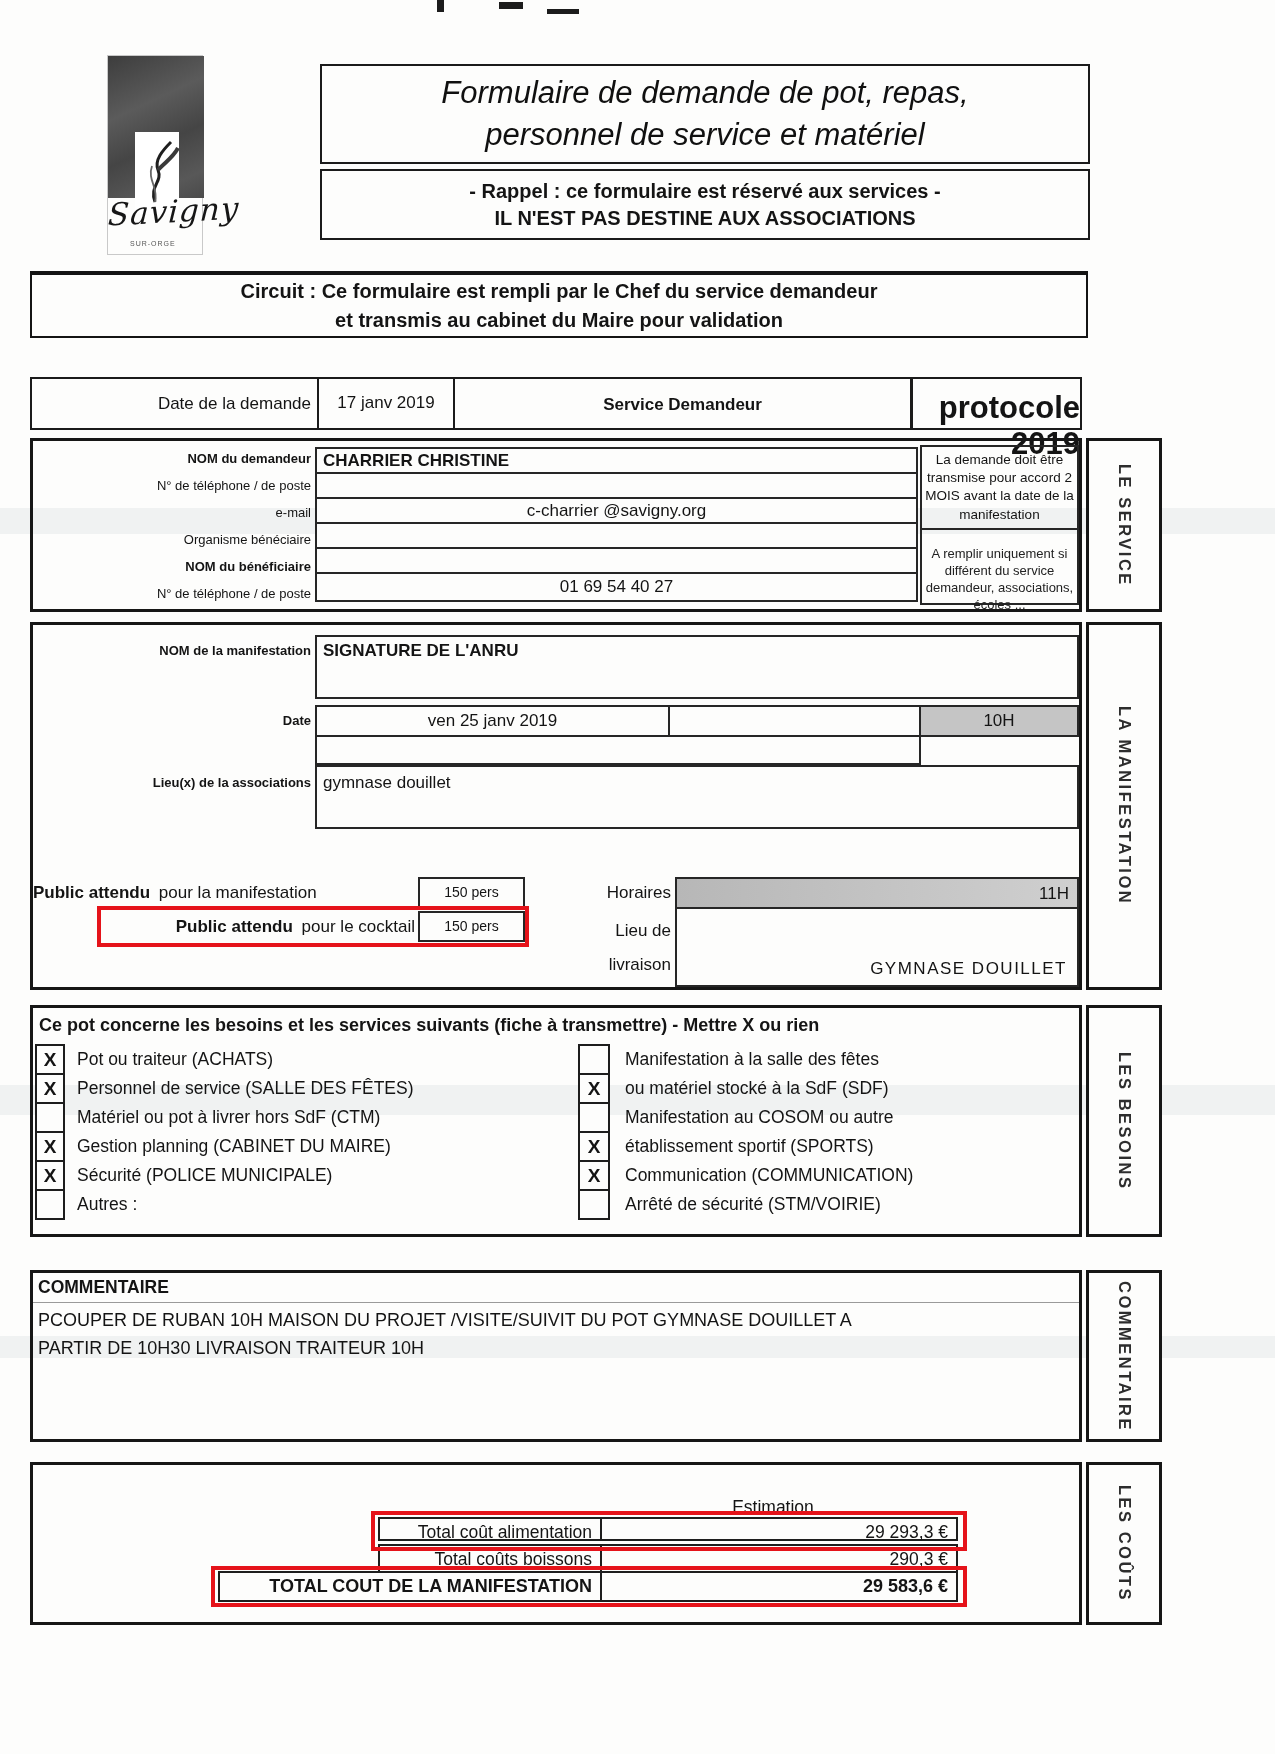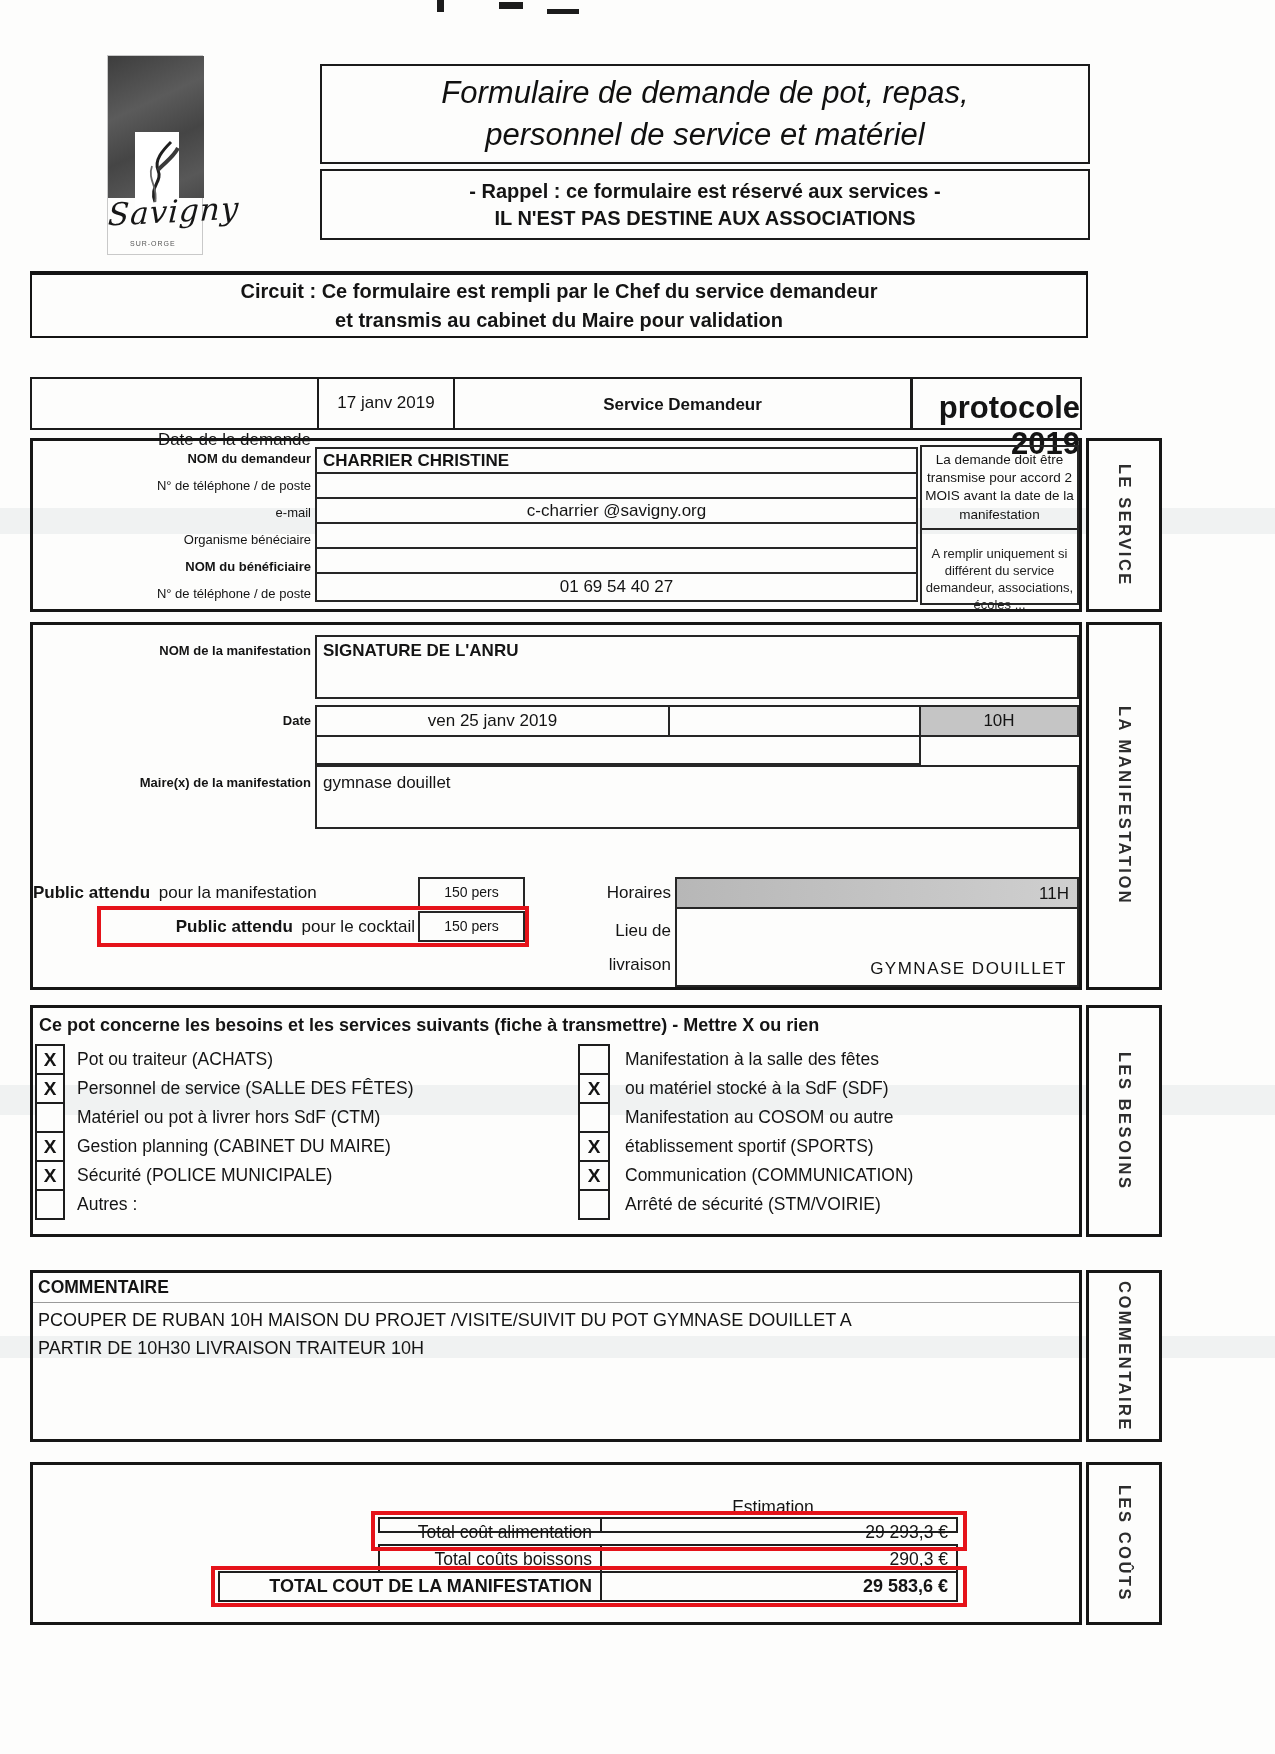--- a/index.html
+++ b/index.html
@@ -28,21 +28,21 @@
     transform:rotate(-3deg) skewX(-6deg); letter-spacing:1px;
   }
   .logo-sub { font-size:7px; letter-spacing:1px; color:#555; }
 
   
   .title-box { font-style:italic; font-size:31px; line-height:1.35; color:#101010; }
   .rappel-box { font-weight:bold; font-size:20px; line-height:1.35; }
   .circuit-box { font-weight:bold; font-size:20px; line-height:1.45; border:2px solid #141414; border-top-width:4px; }
 
   
-  .dr-label { width:285px; text-align:right; padding:15px 6px 0 0; font-size:17px;margin-top:36px; }
+  .dr-label { width:285px; text-align:right; padding:15px 6px 0 0; font-size:17px; }
   .dr-value { width:138px; border-left:2px solid #1b1b1b; border-right:2px solid #1b1b1b; text-align:center; padding-top:14px; font-size:17px; }
   .dr-service { flex:1; text-align:center; font-weight:bold; padding-top:16px; font-size:17px; }
   .dr-protocole { width:170px; border-left:3px solid #1b1b1b; text-align:right; font-weight:bold; font-size:31px; padding-top:11px; }
 
   
   .svc-label { width:278px; font-size:13px; text-align:right; }
   .field { border:2px solid #262626; background:#fdfdfc; font-size:17px; }
   .note-col { border:2px solid #262626; }
   .note1 { border-bottom:2px solid #262626; font-size:13.5px; line-height:1.35; padding:4px 2px; text-align:center; }
   .note2 { font-size:13px; line-height:1.3; padding:16px 2px; text-align:center; color:#222; }
@@ -141,21 +141,21 @@
     <div class="abs svc-label bold" style="left:0;top:18px;width:278px;">NOM de la manifestation</div>
     <div class="abs field bold" style="left:282px;top:10px;width:764px;height:64px;padding:4px 0 0 6px;">SIGNATURE DE L'ANRU</div>
 
     <div class="abs svc-label bold" style="left:0;top:88px;width:278px;">Date</div>
     <div class="abs field" style="left:282px;top:80px;width:355px;height:32px;padding-top:4px;text-align:center;">ven 25 janv 2019</div>
     <div class="abs field" style="left:635px;top:80px;width:253px;height:32px;"></div>
     <div class="abs field gray-cell" style="left:886px;top:80px;width:160px;height:32px;padding-top:4px;text-align:center;">10H</div>
 
     <div class="abs field" style="left:282px;top:110px;width:606px;height:30px;"></div>
 
-    <div class="abs svc-label bold" style="left:0;top:150px;width:278px;">Maire(x) de la manifestation</div>
+    <div class="abs svc-label bold" style="left:0;top:150px;width:278px;">Lieu(x) de la associations</div>
     <div class="abs field" style="left:282px;top:140px;width:764px;height:64px;padding:6px 0 0 6px;">gymnase douillet</div>
 
     <div class="abs" style="left:0;top:258px;width:382px;text-align:left;font-size:17px;">
       <span class="bold">Public attendu</span>
       <span style="margin-left:4px;">pour la manifestation</span>
     </div>
     <div class="abs field" style="left:385px;top:252px;width:107px;height:31px;padding-top:5px;text-align:center;font-size:14px;">150 pers</div>
 
     <div class="abs" style="left:520px;top:258px;width:118px;text-align:right;font-size:17px;">Horaires</div>
     <div class="abs field gray-bar" style="left:642px;top:252px;width:404px;height:32px;padding:5px 8px 0 0;text-align:right;">11H</div>
@@ -218,21 +218,21 @@
     <div class="abs comment-text" style="left:5px;top:34px;width:985px;">PCOUPER DE RUBAN 10H MAISON DU PROJET /VISITE/SUIVIT DU POT GYMNASE DOUILLET A
 PARTIR DE 10H30 LIVRAISON TRAITEUR 10H</div>
   </div>
   <div class="abs side-box" style="left:1086px;top:1270px;width:76px;height:172px;">
     <span>COMMENTAIRE</span>
   </div>
 
   <div class="abs bordered-heavy" style="left:30px;top:1462px;width:1052px;height:163px;">
     <div class="abs" style="left:560px;top:32px;width:360px;text-align:center;font-size:17.5px;">Estimation</div>
 
-    <div class="abs cost-row" style="left:345px;top:52px;width:580px;height:16px;">
+    <div class="abs cost-row" style="left:345px;top:52px;width:580px;height:24px;">
       <div class="cost-label" style="width:220px;">Total coût alimentation</div>
       <div class="cost-value">29 293,3 €</div>
     </div>
     <div class="abs cost-row" style="left:345px;top:79px;width:580px;height:29px;">
       <div class="cost-label" style="width:220px;">Total coûts boissons</div>
       <div class="cost-value">290,3 €</div>
     </div>
     <div class="abs cost-row bold" style="left:185px;top:106px;width:740px;height:31px;">
       <div class="cost-label" style="width:380px;font-size:18px;">TOTAL COUT DE LA MANIFESTATION</div>
       <div class="cost-value" style="font-size:18px;">29 583,6 €</div>

